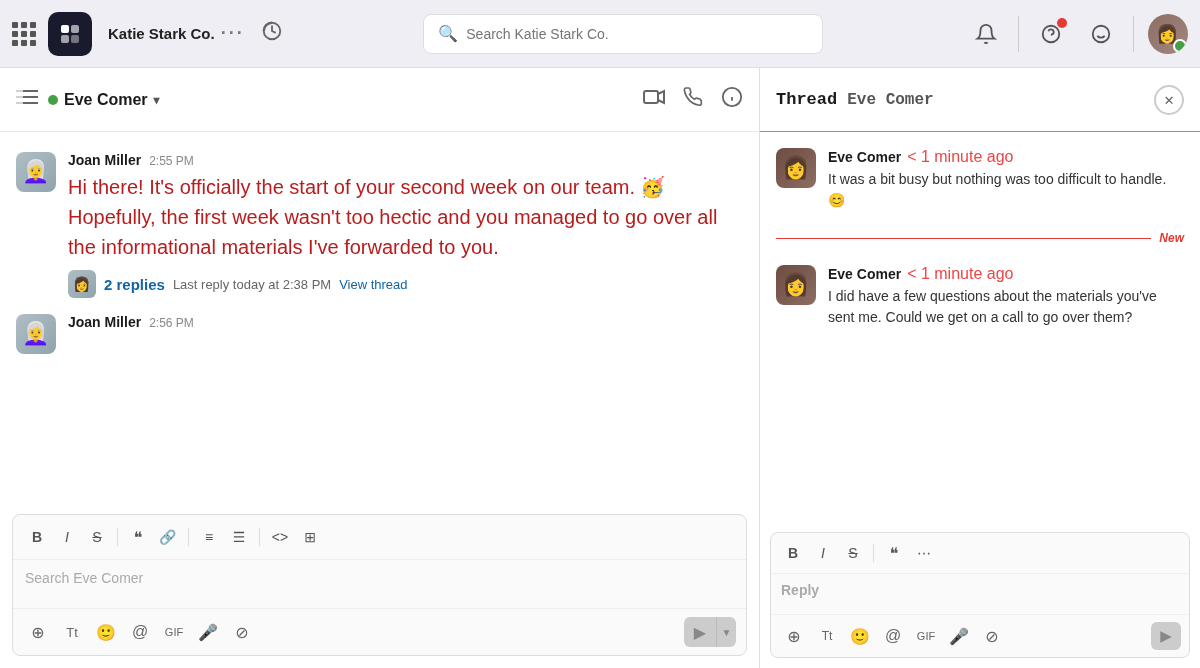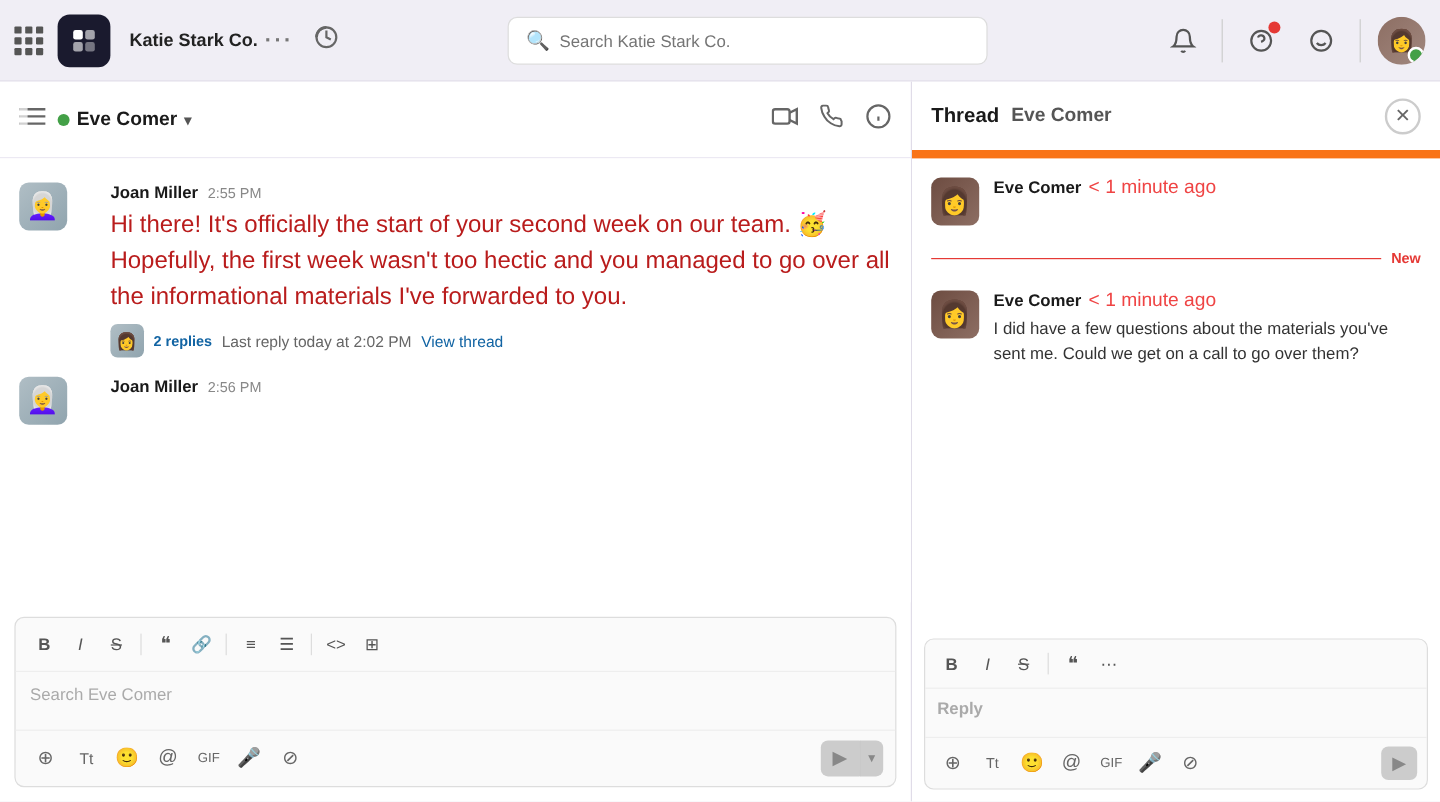--- a/index.html
+++ b/index.html
@@ -173,31 +173,31 @@
       background: linear-gradient(135deg, #b0bec5, #90a4ae);
       overflow: hidden;
       flex-shrink: 0;
     }
     .avatar-face {
       width: 100%; height: 100%;
       display: flex; align-items: center; justify-content: center;
       font-size: 22px;
     }
     .avatar-face-sm { font-size: 14px; }
-    .message-content { flex: 1; margin-left: 24px; }
+    .message-content { flex: 1; }
     .message-header {
       display: flex; align-items: baseline; gap: 8px; margin-bottom: 4px;
     }
     .message-author { font-weight: 700; color: #1a1a1a; font-size: 14px; }
     .message-time { color: #888; font-size: 12px; }
     .message-text { color: #b91c1c; line-height: 1.5; font-size: 20px; }
     .replies-row {
       display: flex; align-items: center; gap: 8px; margin-top: 8px;
     }
-    .replies-link { color: #1264a3; font-weight: 600; font-size: 12px; cursor: pointer; }
+    .replies-link { color: #1264a3; font-weight: 600; font-size: 15px; cursor: pointer; }
     .replies-meta { color: #666; font-size: 13px; }
     .view-thread { color: #1264a3; font-size: 13px; cursor: pointer; }
 
     
     .text-editor {
       border: 1px solid #ddd;
       border-radius: 8px;
       margin: 12px;
       background: #fafafa;
     }
@@ -255,22 +255,23 @@
     .right-panel {
       width: 440px;
       display: flex;
       flex-direction: column;
       background: white;
     }
     .thread-header {
       display: flex; align-items: center;
       padding: 0 16px;
       height: 64px;
-      border-bottom: 7px solid #f97316;
+      border-bottom: 1px solid #f97316;
       gap: 8px;
+      font-family: Liberation Mono, monospace;
     }
     .thread-title {
       font-weight: 700; font-size: 17px; color: #1a1a1a;
     }
     .thread-person {
       font-weight: 600; font-size: 16px; color: #555;
       margin-left: 2px;
     }
     .thread-close {
       margin-left: auto;
@@ -302,20 +303,21 @@
     .thread-msg-header {
       display: flex; align-items: baseline; gap: 6px; margin-bottom: 3px;
     }
     .thread-author { font-weight: 700; color: #1a1a1a; font-size: 14px; }
     .thread-time { color: #ef4444; font-size: 16px; }
     .thread-text { color: #333; line-height: 1.5; font-size: 14px; }
 
     .new-divider {
       display: flex; align-items: center; gap: 8px;
       margin: 4px 0;
+      font-style: italic;
     }
     .new-line { flex: 1; height: 1px; background: #e53935; }
     .new-badge {
       color: #e53935; font-size: 12px; font-weight: 600;
     }
 
     
     .thread-editor {
       border: 1px solid #ddd;
       border-radius: 8px;
@@ -463,21 +465,21 @@
           <div class="message-header">
             <span class="message-author">Joan Miller</span>
             <span class="message-time">2:55 PM</span>
           </div>
           <div class="message-text">Hi there! It's officially the start of your second week on our team. 🥳 Hopefully, the first week wasn't too hectic and you managed to go over all the informational materials I've forwarded to you.</div>
           <div class="replies-row">
             <div class="avatar-joan-sm">
               <div class="avatar-face avatar-face-sm">👩</div>
             </div>
             <span class="replies-link">2 replies</span>
-            <span class="replies-meta">Last reply today at 2:02 PM</span>
+            <span class="replies-meta">Last reply today at 2:38 PM</span>
             <span class="view-thread">View thread</span>
           </div>
         </div>
       </div>
 
       <div class="message-group">
         <div class="message-avatar avatar-joan">
           <div class="avatar-face">👩‍🦳</div>
         </div>
         <div class="message-content">
@@ -539,20 +541,21 @@
 
       <div class="thread-message">
         <div class="thread-avatar">
           <span style="font-size:22px;">👩</span>
         </div>
         <div class="thread-msg-content">
           <div class="thread-msg-header">
             <span class="thread-author">Eve Comer</span>
             <span class="thread-time">&lt; 1 minute ago</span>
           </div>
+          <div class="thread-text">It was a bit busy but nothing was too difficult to handle. 😊</div>
         </div>
       </div>
 
       <div class="new-divider">
         <div class="new-line"></div>
         <span class="new-badge">New</span>
       </div>
 
       <div class="thread-message">
         <div class="thread-avatar">

